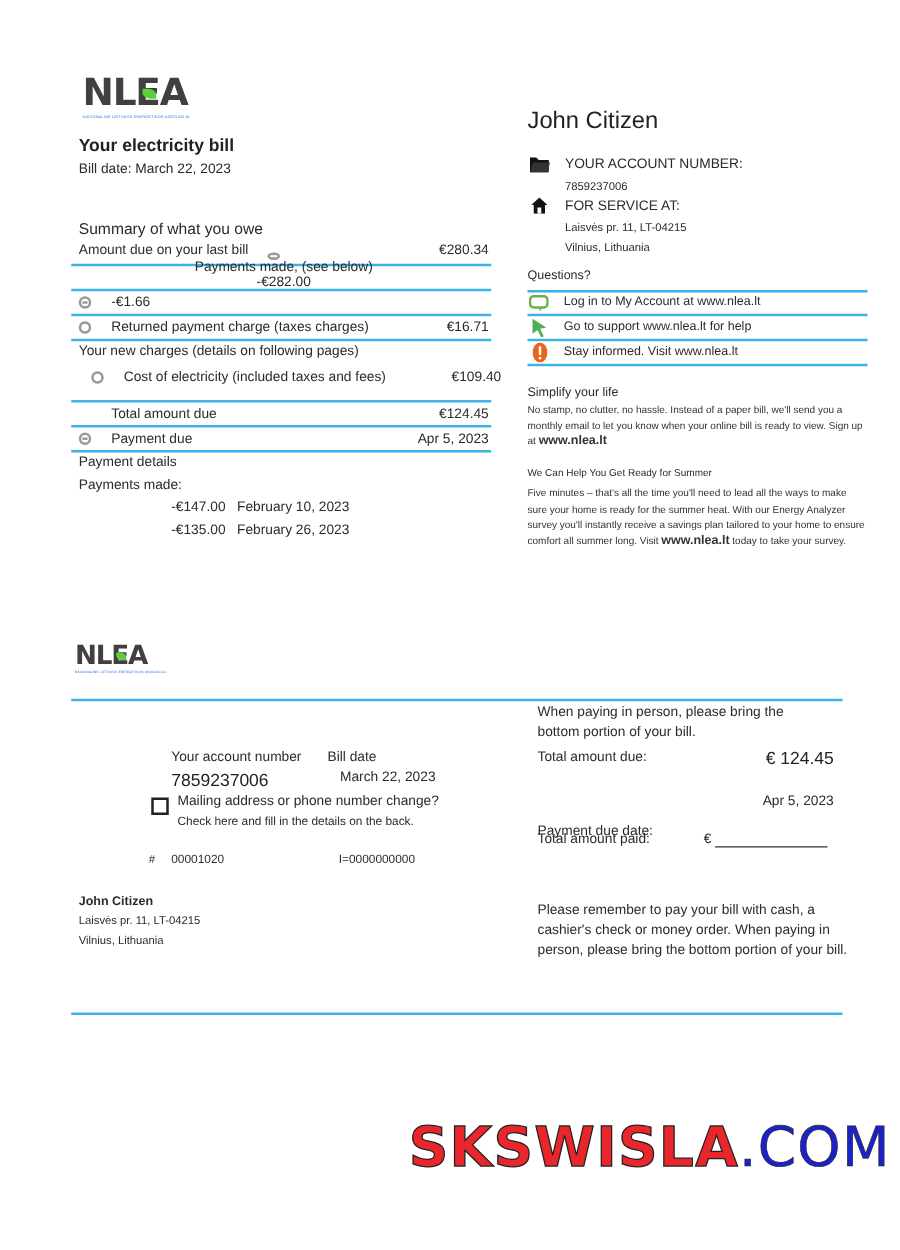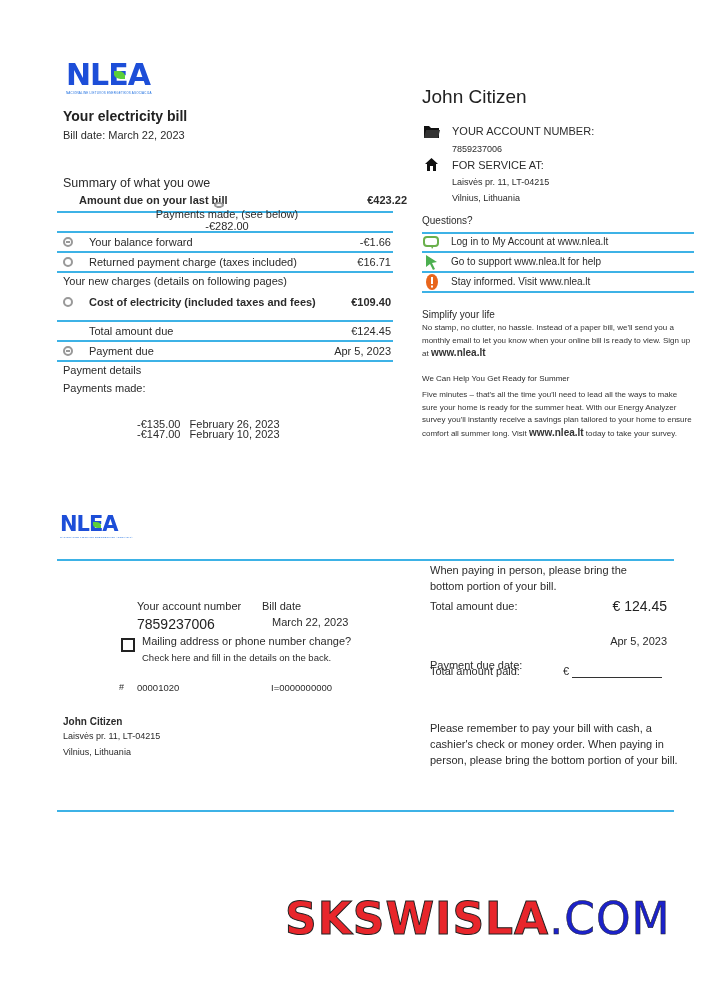--- a/index.html
+++ b/index.html
@@ -1,85 +1,84 @@
 <!DOCTYPE html>
 <html><head>
 <meta charset="utf-8">
 <style>
   * { box-sizing: border-box; margin: 0; padding: 0; }
   html, body { width: 720px; height: 1000px; background: #ffffff; overflow: hidden; }
   body { position: relative; font-family: "Liberation Sans", sans-serif; color: #2b2b2b; }
   .abs { position: absolute; }
   .logo { position: absolute; }
-  .logo .letters { font-family: "DejaVu Sans", sans-serif; font-weight: bold; color: #1d4ed8; letter-spacing: -1px; line-height: 1; display: flex; align-items: flex-end; }
+  .logo .letters { font-family: "DejaVu Sans", sans-serif; font-weight: bold; color: #404040; letter-spacing: -1px; line-height: 1; display: flex; align-items: flex-end; }
   .logo .e-box { position: relative; display: inline-block; }
   .logo .leaf { position: absolute; background: #5ccf3a; border-radius: 0 60% 0 60%; }
   .logo .tagline { color: #1e6fe0; font-size: 3px; letter-spacing: 0.2px; margin-top: 1px; white-space: nowrap; }
   .rule { position: absolute; height: 2px; background: #3db2e6; }
   .t11 { font-size: 11px; }
   .t8 { font-size: 8px; line-height: 12.5px; color: #333; }
   .bold { font-weight: bold; }
   .row { position: absolute; display: flex; align-items: center; font-size: 11px; }
   .row .lab { flex: 1; }
   .row .val { text-align: right; }
   .circ { width: 10px; height: 10px; border-radius: 50%; border: 2px solid #999; display: inline-block; position: relative; }
   .circ.minus::after { content: ""; position: absolute; left: 1px; right: 1px; top: 2px; height: 2px; background: #999; }
   .icon-sm { display: inline-block; position: absolute; }
   .checkbox { position: absolute; width: 14px; height: 14px; border: 2px solid #222; background: #fff; }
-  .watermark { position: absolute; font-family: "DejaVu Sans", sans-serif; font-size: 44px; font-weight: bold; letter-spacing: 1px; }
+  .watermark { position: absolute; font-family: "DejaVu Sans", sans-serif; font-size: 44px; font-weight: bold; letter-spacing: 1px; margin-left: 42px; }
   .watermark .red { color: #e8262b; -webkit-text-stroke: 1px #222; }
   .watermark .blue { color: #1c22c9; font-weight: normal; -webkit-text-stroke: 0.5px #222; }
 </style>
 </head>
 <body>
 
 <div class="logo" style="left:66px; top:60px;">
   <div class="letters" style="font-size:30px;">
     <span>NL</span>
     <span class="e-box"><span>E</span><span class="leaf" style="left:6px; top:11px; width:11px; height:8px;"></span></span>
     <span>A</span>
   </div>
   <div class="tagline">NACIONALINE LIETUVOS ENERGETIKOS ASOCIACIJA</div>
 </div>
 
 <div class="abs bold" style="left:63px; top:108px; font-size:14px; color:#222;">Your electricity bill</div>
 <div class="abs t11" style="left:63px; top:129px;">Bill date: March 22, 2023</div>
 
 <div class="abs" style="left:63px; top:176px; font-size:12.5px;">Summary of what you owe</div>
 
-<div class="row" style="left:79px; top:192px; width:328px; height:16px;font-weight:bold;">
+<div class="row" style="left:63px; top:192px; width:328px; height:16px;">
   <span class="lab">Amount due on your last bill</span>
-  <span class="val">€423.22</span>
+  <span class="val">€280.34</span>
 </div>
 <div class="rule" style="left:57px; top:211px; width:336px;"></div>
 
 <div class="row" style="left:63px; top:202px; width:328px; height:30px;flex-direction:column;">
   <span class="circ minus" style="margin-right:16px;"></span>
   <span class="lab">Payments made, (see below)</span>
   <span class="val">-€282.00</span>
 </div>
 <div class="rule" style="left:57px; top:231px; width:336px;"></div>
 
 <div class="row" style="left:63px; top:233px; width:328px; height:18px;">
   <span class="circ minus" style="margin-right:16px;"></span>
-  <span class="lab">Your balance forward</span>
   <span class="val">-€1.66</span>
 </div>
 <div class="rule" style="left:57px; top:251px; width:336px;"></div>
 
 <div class="row" style="left:63px; top:253px; width:328px; height:18px;">
   <span class="circ" style="margin-right:16px;"></span>
-  <span class="lab">Returned payment charge (taxes included)</span>
+  <span class="lab">Returned payment charge (taxes charges)</span>
   <span class="val">€16.71</span>
 </div>
 <div class="rule" style="left:57px; top:271px; width:336px;"></div>
 
 <div class="abs t11" style="left:63px; top:275px;">Your new charges (details on following pages)</div>
 
-<div class="row" style="left:63px; top:293px; width:328px; height:18px;font-weight:bold;">
+<div class="row" style="left:73px; top:293px; width:328px; height:18px;">
   <span class="circ" style="margin-right:16px;"></span>
   <span class="lab">Cost of electricity (included taxes and fees)</span>
   <span class="val">€109.40</span>
 </div>
 
 <div class="rule" style="left:57px; top:320px; width:336px;"></div>
 <div class="row" style="left:63px; top:322px; width:328px; height:18px;">
   <span style="width:26px; display:inline-block;"></span>
   <span class="lab">Total amount due</span>
   <span class="val">€124.45</span>
@@ -87,21 +86,21 @@
 <div class="rule" style="left:57px; top:340px; width:336px;"></div>
 <div class="row" style="left:63px; top:342px; width:328px; height:18px;">
   <span class="circ minus" style="margin-right:16px;"></span>
   <span class="lab">Payment due</span>
   <span class="val">Apr 5, 2023</span>
 </div>
 <div class="rule" style="left:57px; top:360px; width:336px;"></div>
 
 <div class="abs t11" style="left:63px; top:364px;">Payment details</div>
 <div class="abs t11" style="left:63px; top:382px;">Payments made:</div>
-<div class="abs t11" style="left:137px; top:400px;margin-top:28px;">
+<div class="abs t11" style="left:137px; top:400px;">
   <span>-€147.00</span>&nbsp;&nbsp;
   <span>February 10, 2023</span>
 </div>
 <div class="abs t11" style="left:137px; top:418px;">
   <span>-€135.00</span>&nbsp;&nbsp;
   <span>February 26, 2023</span>
 </div>
 
 <div class="abs" style="left:422px; top:86px; font-size:19px; color:#222;">John Citizen</div>
 

